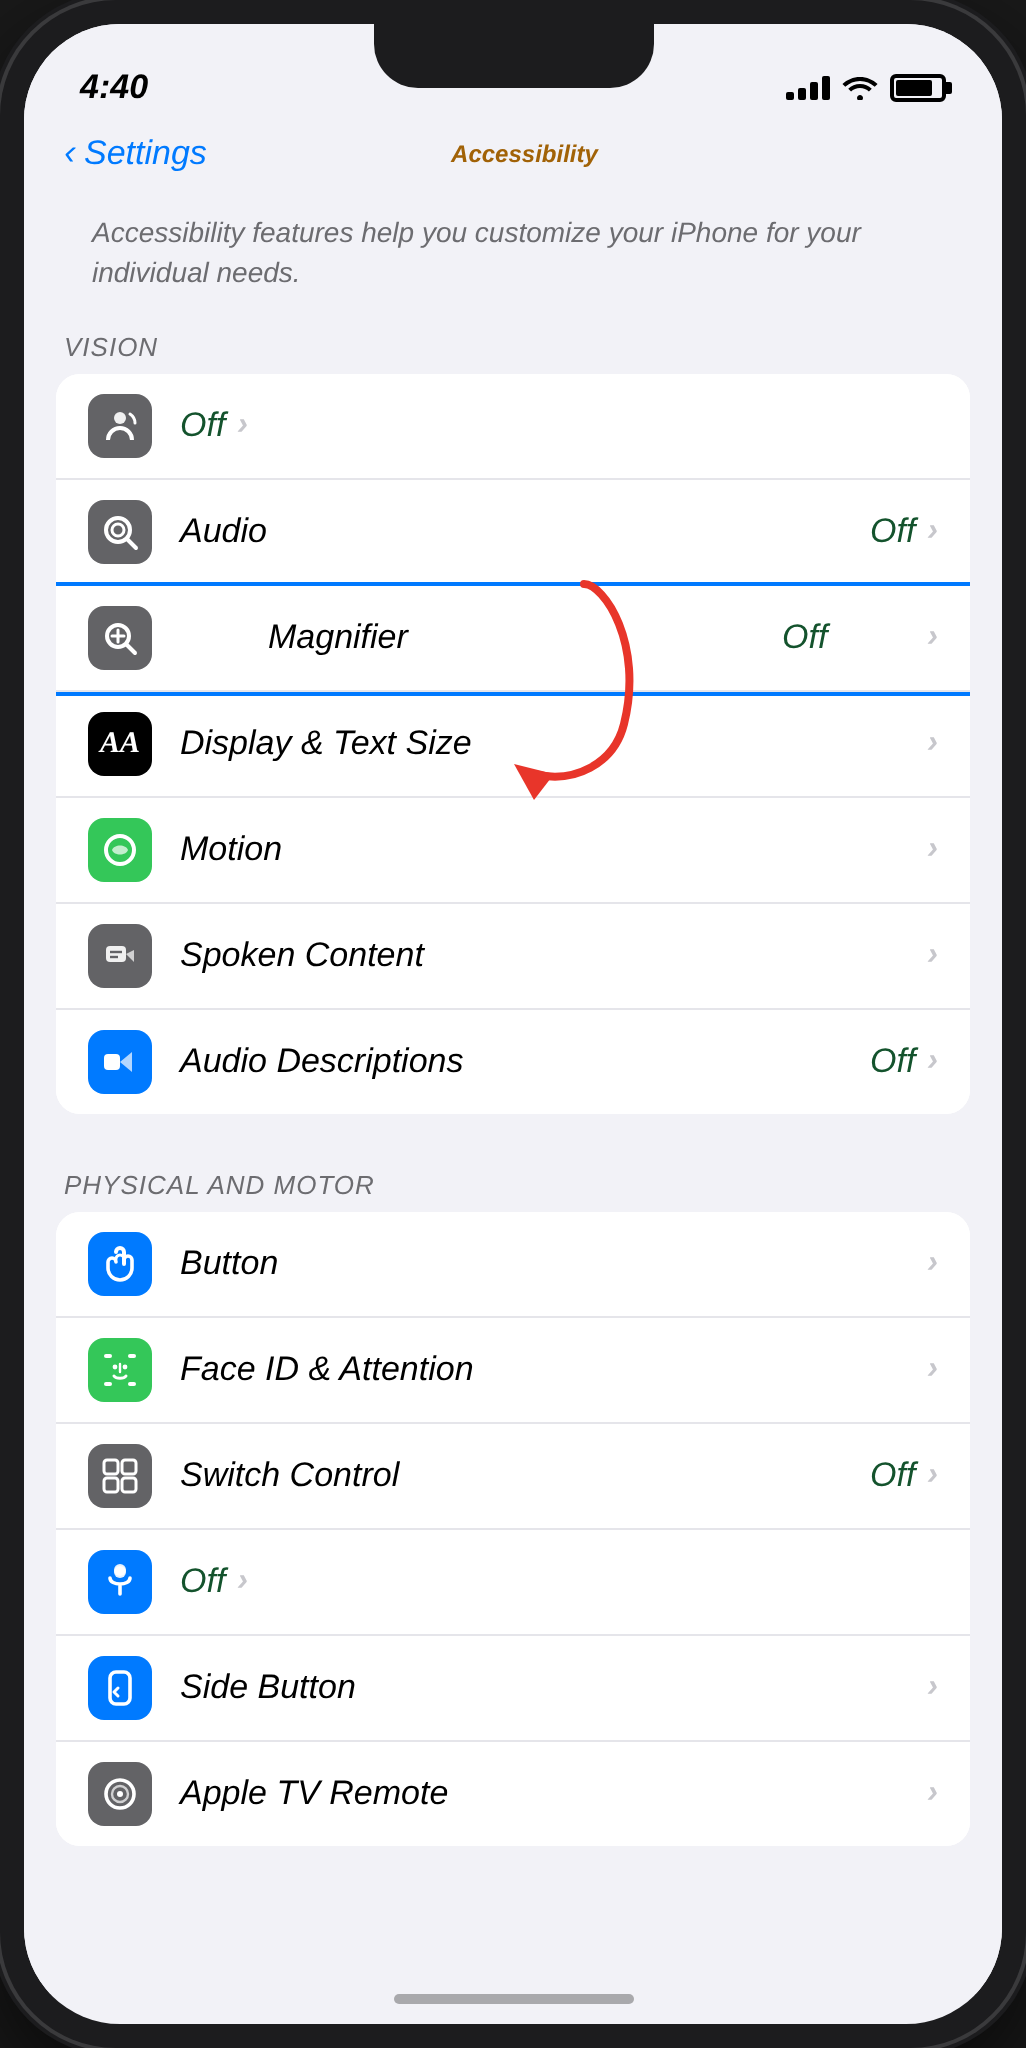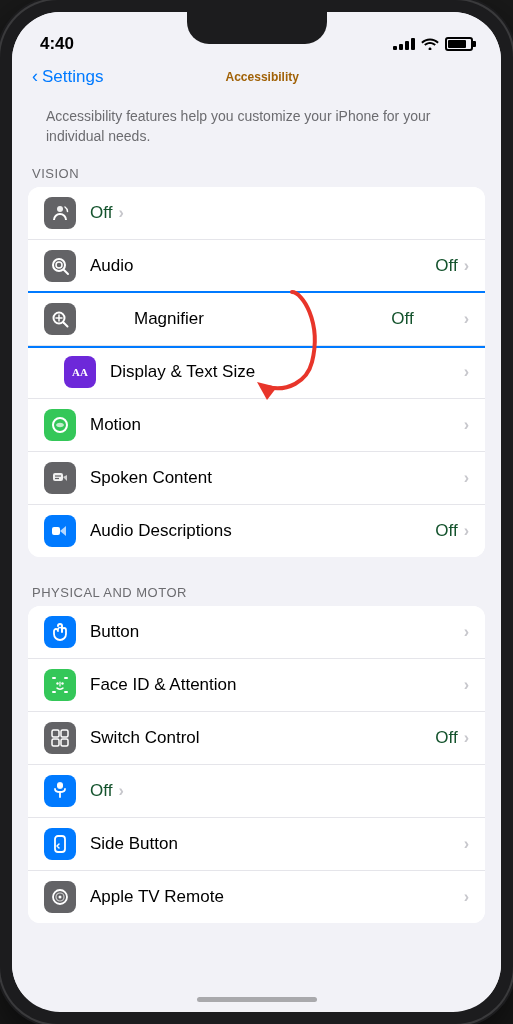--- a/index.html
+++ b/index.html
@@ -25,20 +25,21 @@
 
     .phone-screen {
       position: absolute;
       top: 12px;
       left: 12px;
       right: 12px;
       bottom: 12px;
       background: #f2f2f7;
       border-radius: 48px;
       overflow: hidden;
+      font-style: italic;
     }
 
     
     .notch {
       position: absolute;
       top: 0;
       left: 50%;
       transform: translateX(-50%);
       width: 140px;
       height: 32px;
@@ -324,21 +325,21 @@
               <line x1="9" y1="6" x2="9" y2="12" stroke="white" stroke-width="1.5" stroke-linecap="round"></line>
               <line x1="6" y1="9" x2="12" y2="9" stroke="white" stroke-width="1.5" stroke-linecap="round"></line>
             </svg>
           </div>
           <span class="item-label">Magnifier</span>
           <span class="item-value">Off</span>
           <span class="chevron-right">›</span>
         </div>
 
         <div class="settings-item">
-          <div class="item-icon" style="background:#6d28d9; font-size:11px; font-weight:700; color:white; font-family: serif; margin-left: 20px;">AA</div>
+          <div class="item-icon" style="background:#000000; font-size:15px; font-weight:700; color:white; font-family: serif;">AA</div>
           <span class="item-label">Display &amp; Text Size</span>
           <span class="chevron-right">›</span>
         </div>
 
         <div class="settings-item">
           <div class="item-icon" style="background:#34c759;">
             <svg width="20" height="20" viewBox="0 0 20 20" fill="none">
               <circle cx="10" cy="10" r="7" stroke="white" stroke-width="2"></circle>
               <path d="M6 10 C7 7, 13 7, 14 10 C13 13, 7 13, 6 10Z" fill="white" opacity="0.7"></path>
             </svg>

